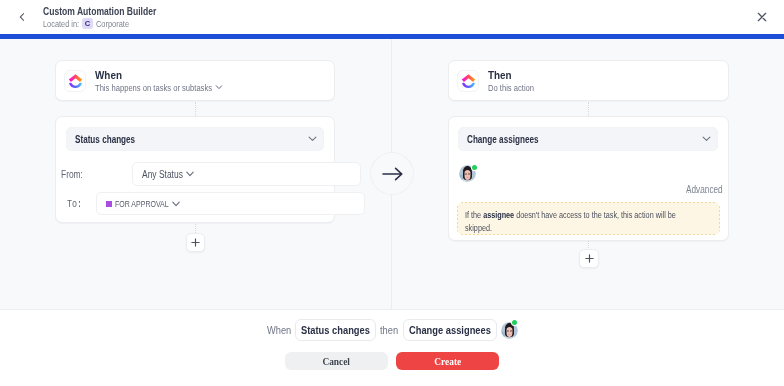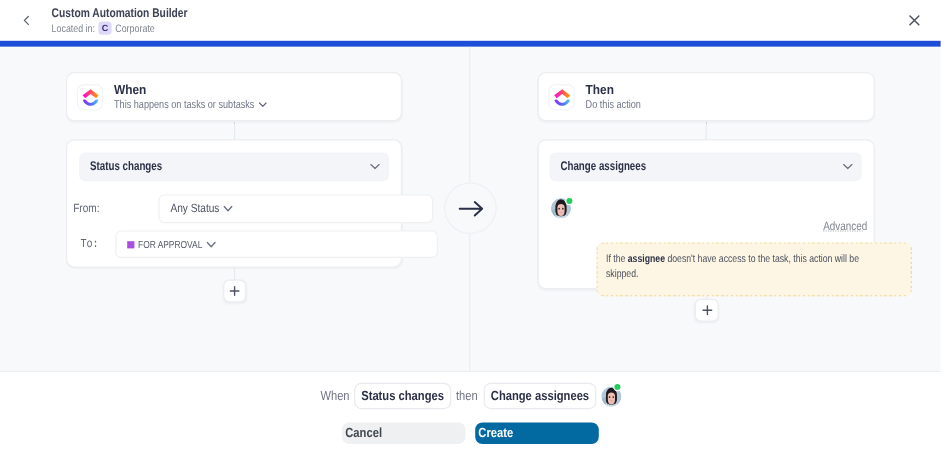--- a/index.html
+++ b/index.html
@@ -171,26 +171,26 @@
     line-height: 12px;
   }
   .chip .sq { transform: scaleX(0.848); }
   .chip.c1 .sq { margin-right: -12.4px; }
   .chip.c2 .sq { margin-right: -14.7px; }
   .sum-av { position: relative; width: 17px; height: 17px; margin-left: 0px; }
 
   .btnrow { position: absolute; left: 0; top: 42px; width: 784px;
             display: flex; justify-content: center; gap: 8px; }
   .btn { width: 103px; height: 18px; border-radius: 6px; display: flex;
-         align-items: center; justify-content: flex-start; cursor: pointer;
+         align-items: center; justify-content: center; cursor: pointer;
          font-size: 11px; font-weight: 700; border: none; line-height: 12px;
-         font-family: Liberation Sans, sans-serif; padding: 0; }
+         font-family: Liberation Serif, serif; padding: 0; }
   .btn .sq { transform: scaleX(0.85); transform-origin: center center; }
   .btn-cancel { background: #eff0f2; color: #40464f; }
-  .btn-create { background: #0369a1; color: #fff; }
+  .btn-create { background: #ef4444; color: #fff; }
 </style>
 </head>
 <body>
 
 <div class="app">
 
   <div class="header">
     <div class="back-btn">
       <svg width="10" height="10" viewBox="0 0 10 10">
         <path d="M6.6 1.7 L3.3 5 L6.6 8.3" fill="none" stroke="#5d6472" stroke-width="1.1" stroke-linecap="round" stroke-linejoin="round"></path>
@@ -341,21 +341,21 @@
             <ellipse cx="16.4" cy="21" rx="1.6" ry="1.7" fill="#2b2226"></ellipse>
             <ellipse cx="23.6" cy="21" rx="1.6" ry="1.7" fill="#2b2226"></ellipse>
             <path d="M16.8 27.5 Q20 30.5 23.2 27.5 Q20 29 16.8 27.5 Z" fill="#a96f6c"></path>
           </g>
         </svg>
       </div>
       <div class="presence" style="left:23px; top:48px;"></div>
 
       <div class="adv" style="left:237px; top:68px;"><span class="sq">Advanced</span><span class="adv-ul"></span></div>
 
-      <div class="warn" style="left:8px; top:85px; width:263px; height:45px; padding:1px;margin-left:40px;">
+      <div class="warn" style="left:8px; top:85px; width:263px; height:33px; padding:1px;">
         <span class="warn-b"></span>
         <div class="warn-inner"><span>If the </span><b>assignee</b><span> doesn't have access to the task, this action will be skipped.</span></div>
       </div>
     </div>
 
     <div class="addbtn" style="left:579px; top:210px; width:20px; height:19px;">
       <svg width="9" height="9" viewBox="0 0 10 10">
         <path d="M5 1 V9 M1 5 H9" stroke="#4b5260" stroke-width="1.3" stroke-linecap="round"></path>
       </svg>
     </div>

